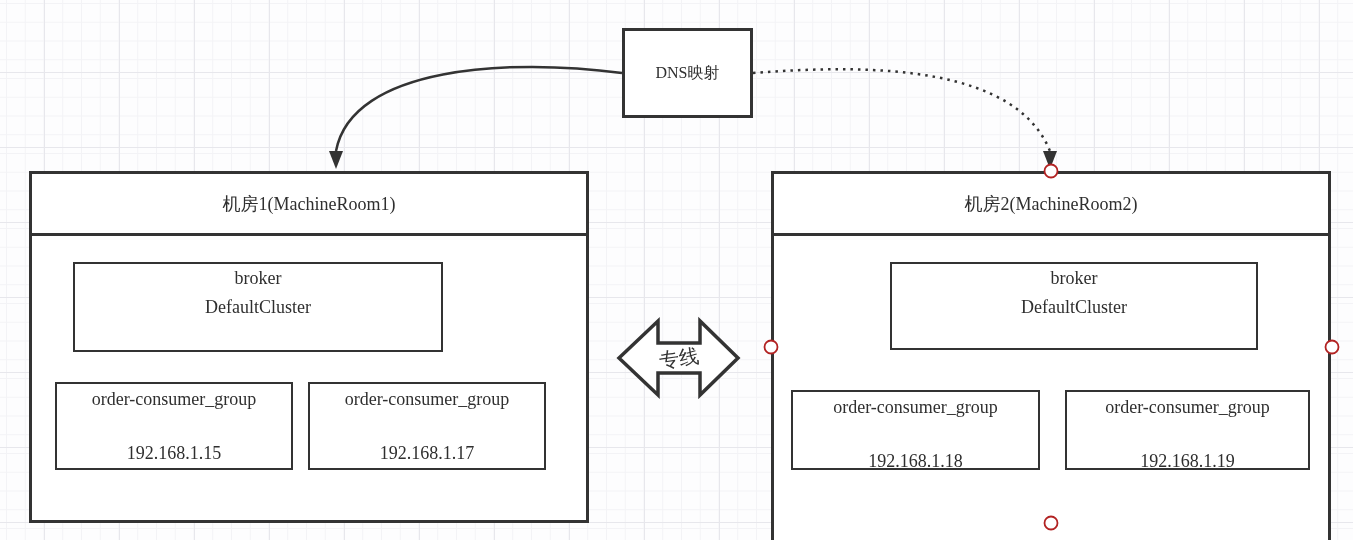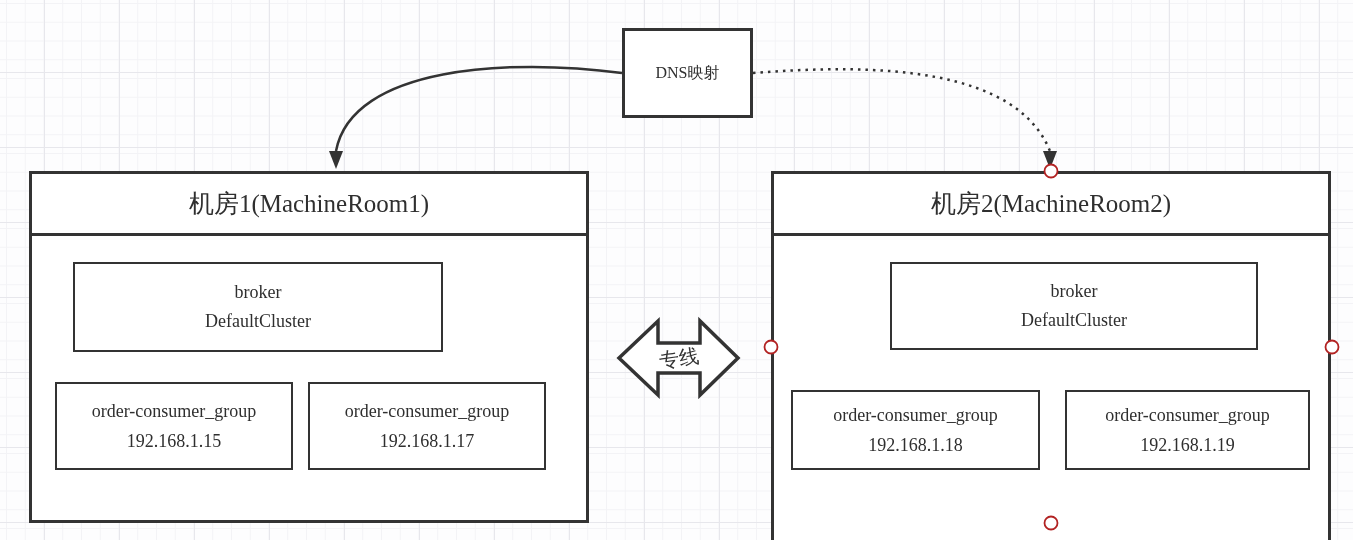--- a/index.html
+++ b/index.html
@@ -26,30 +26,30 @@
     left:622px;top:28px;width:131px;height:90px;
     display:flex;align-items:center;justify-content:center;
     font-size:16px;
   }
   .room{padding:0;}
   .room1{left:29px;top:171px;width:560px;height:352px;}
   .room2{left:771px;top:171px;width:560px;height:436px;}
   .room-title{
     height:59px;border-bottom:3px solid #333;
     display:flex;align-items:center;justify-content:center;
-    font-size:25px;
+    font-size:18px;
   }
   .inner{
     position:absolute;box-sizing:border-box;background:#fff;
     border:2px solid #333;
-    display:flex;flex-direction:column;align-items:center;justify-content:center;
+    display:flex;flex-direction:column;align-items:center;
     text-align:center;font-size:18px;
   }
   .broker{line-height:29px;}
-  .consumer{line-height:30px;}
+  .consumer{line-height:30px;gap:24px;}
   .b1{left:41px;top:88px;width:370px;height:90px;}
   .c1a{left:23px;top:208px;width:238px;height:88px;}
   .c1b{left:276px;top:208px;width:238px;height:88px;}
   .b2{left:116px;top:88px;width:368px;height:88px;}
   .c2a{left:17px;top:216px;width:249px;height:80px;}
   .c2b{left:291px;top:216px;width:245px;height:80px;}
   svg.overlay{
     position:absolute;left:0;top:0;width:1353px;height:540px;
     pointer-events:none;z-index:5;
   }

